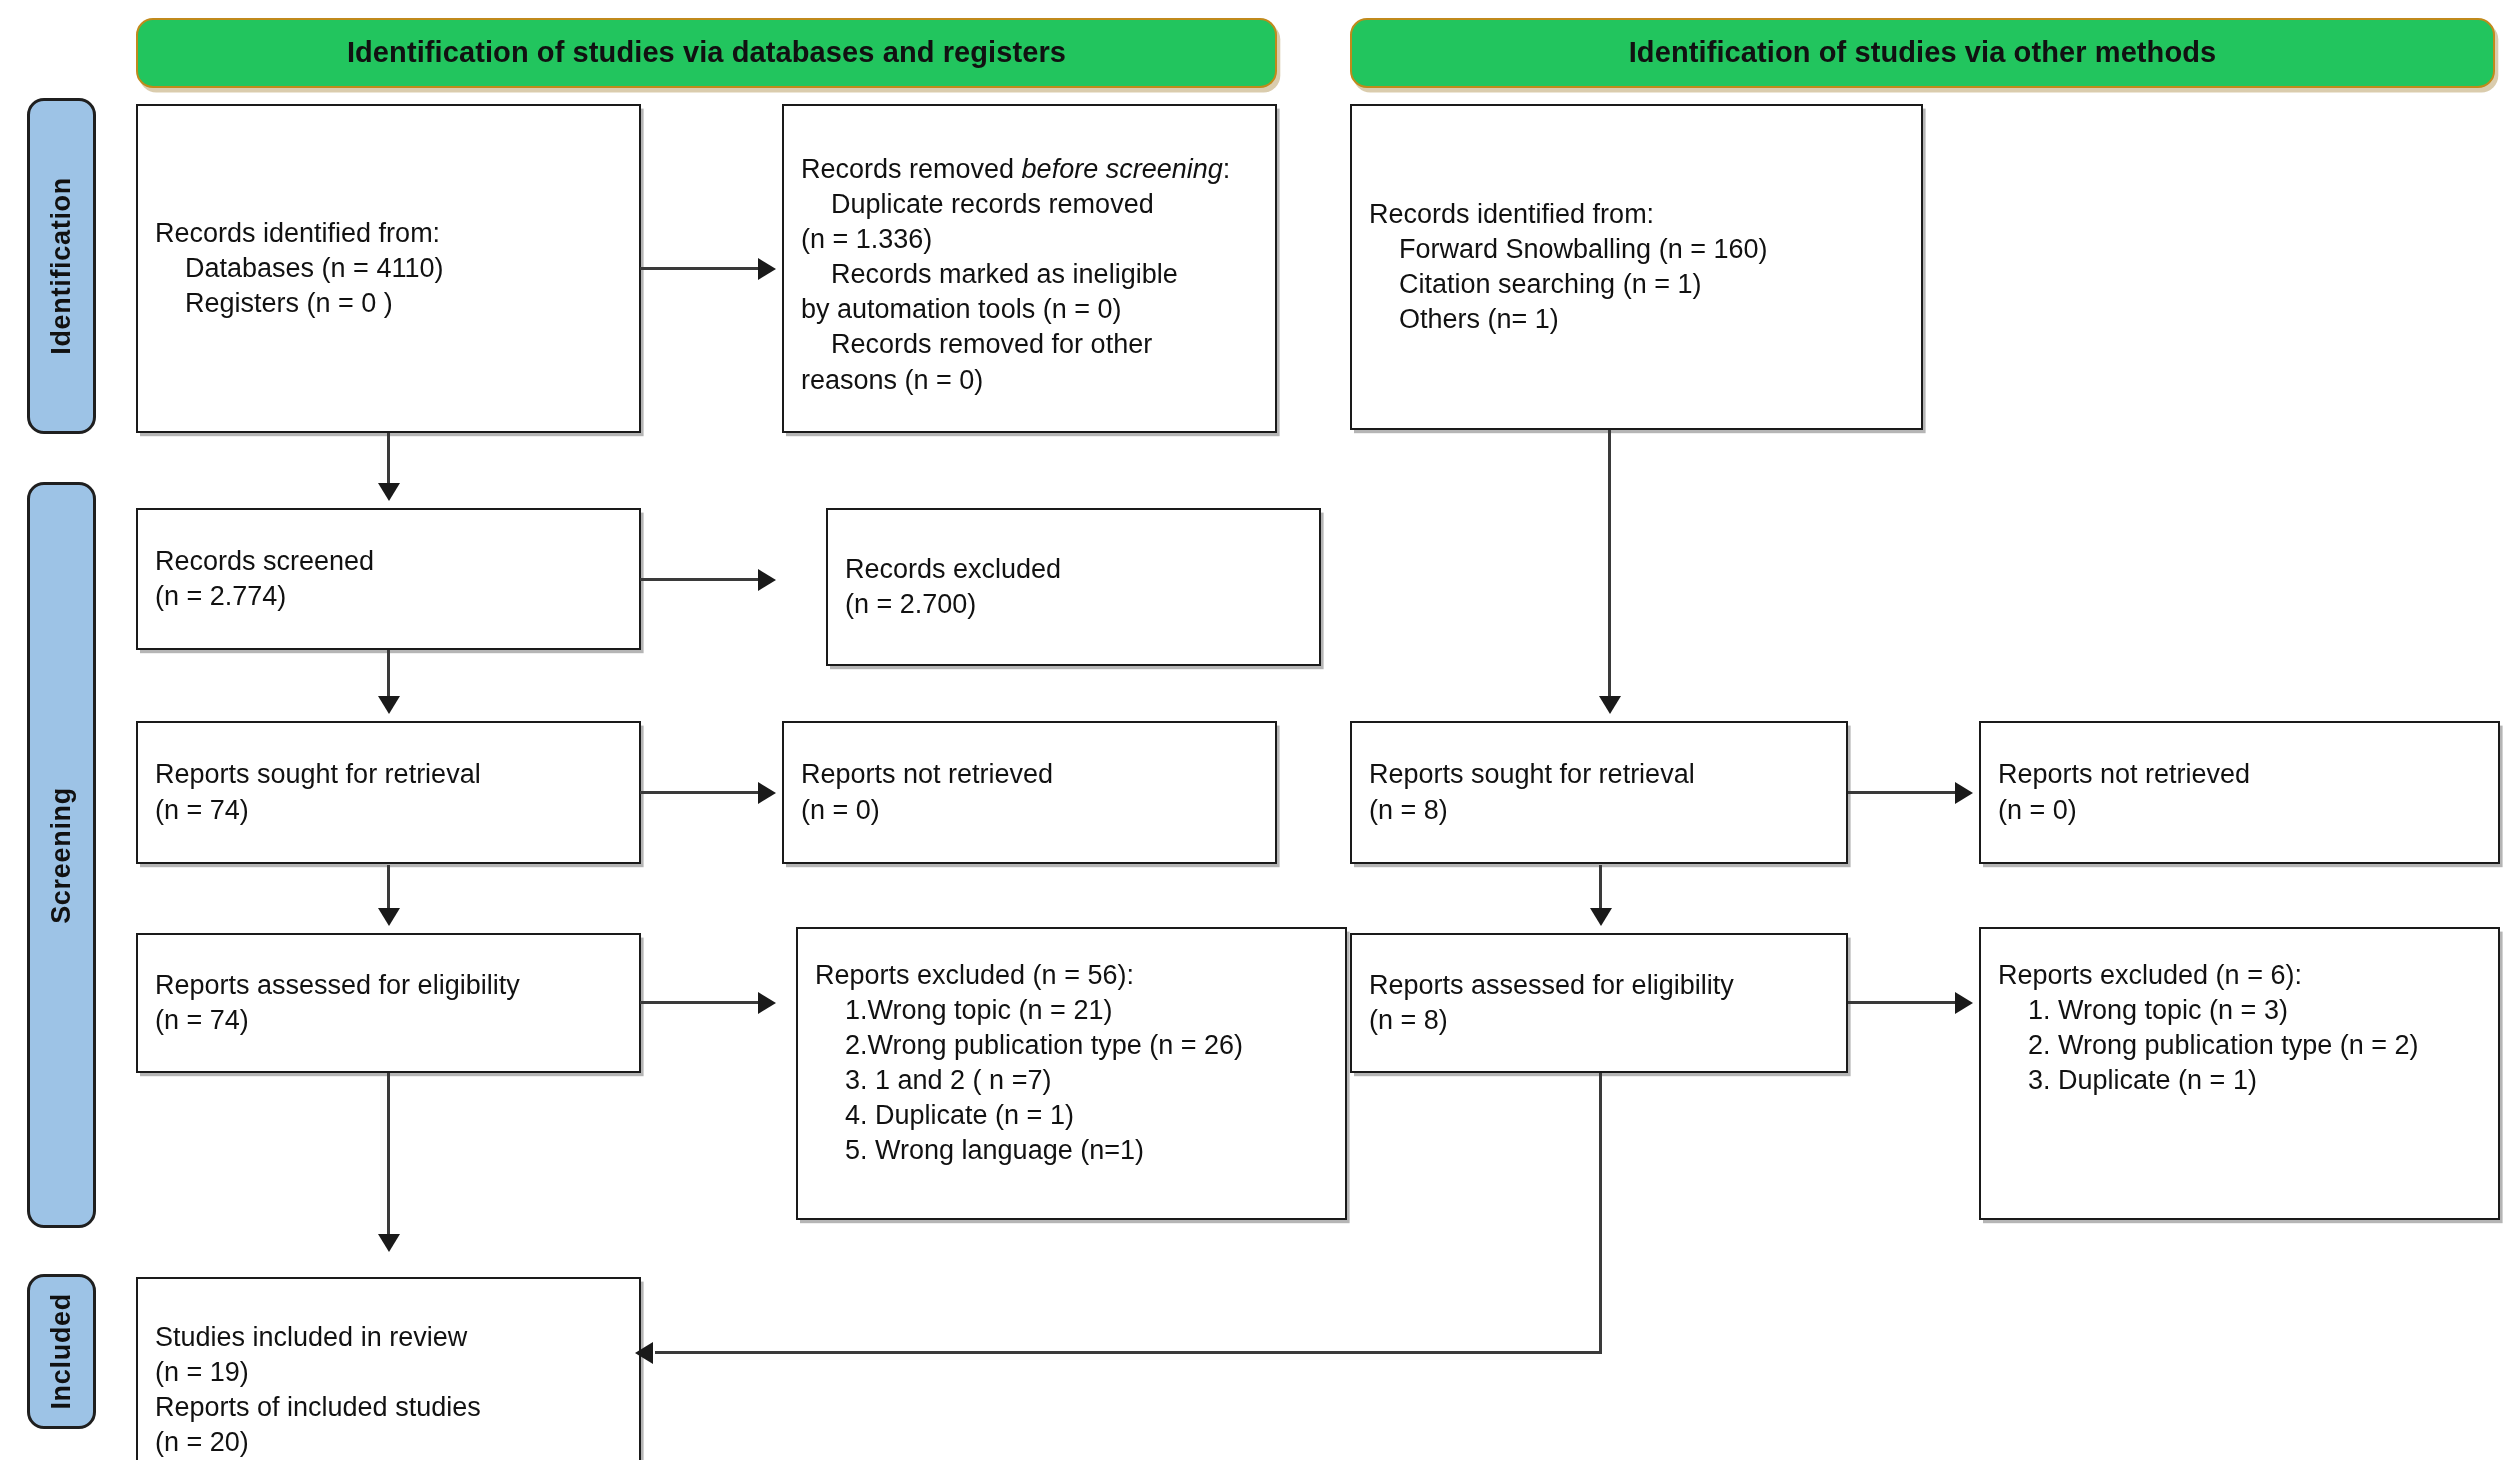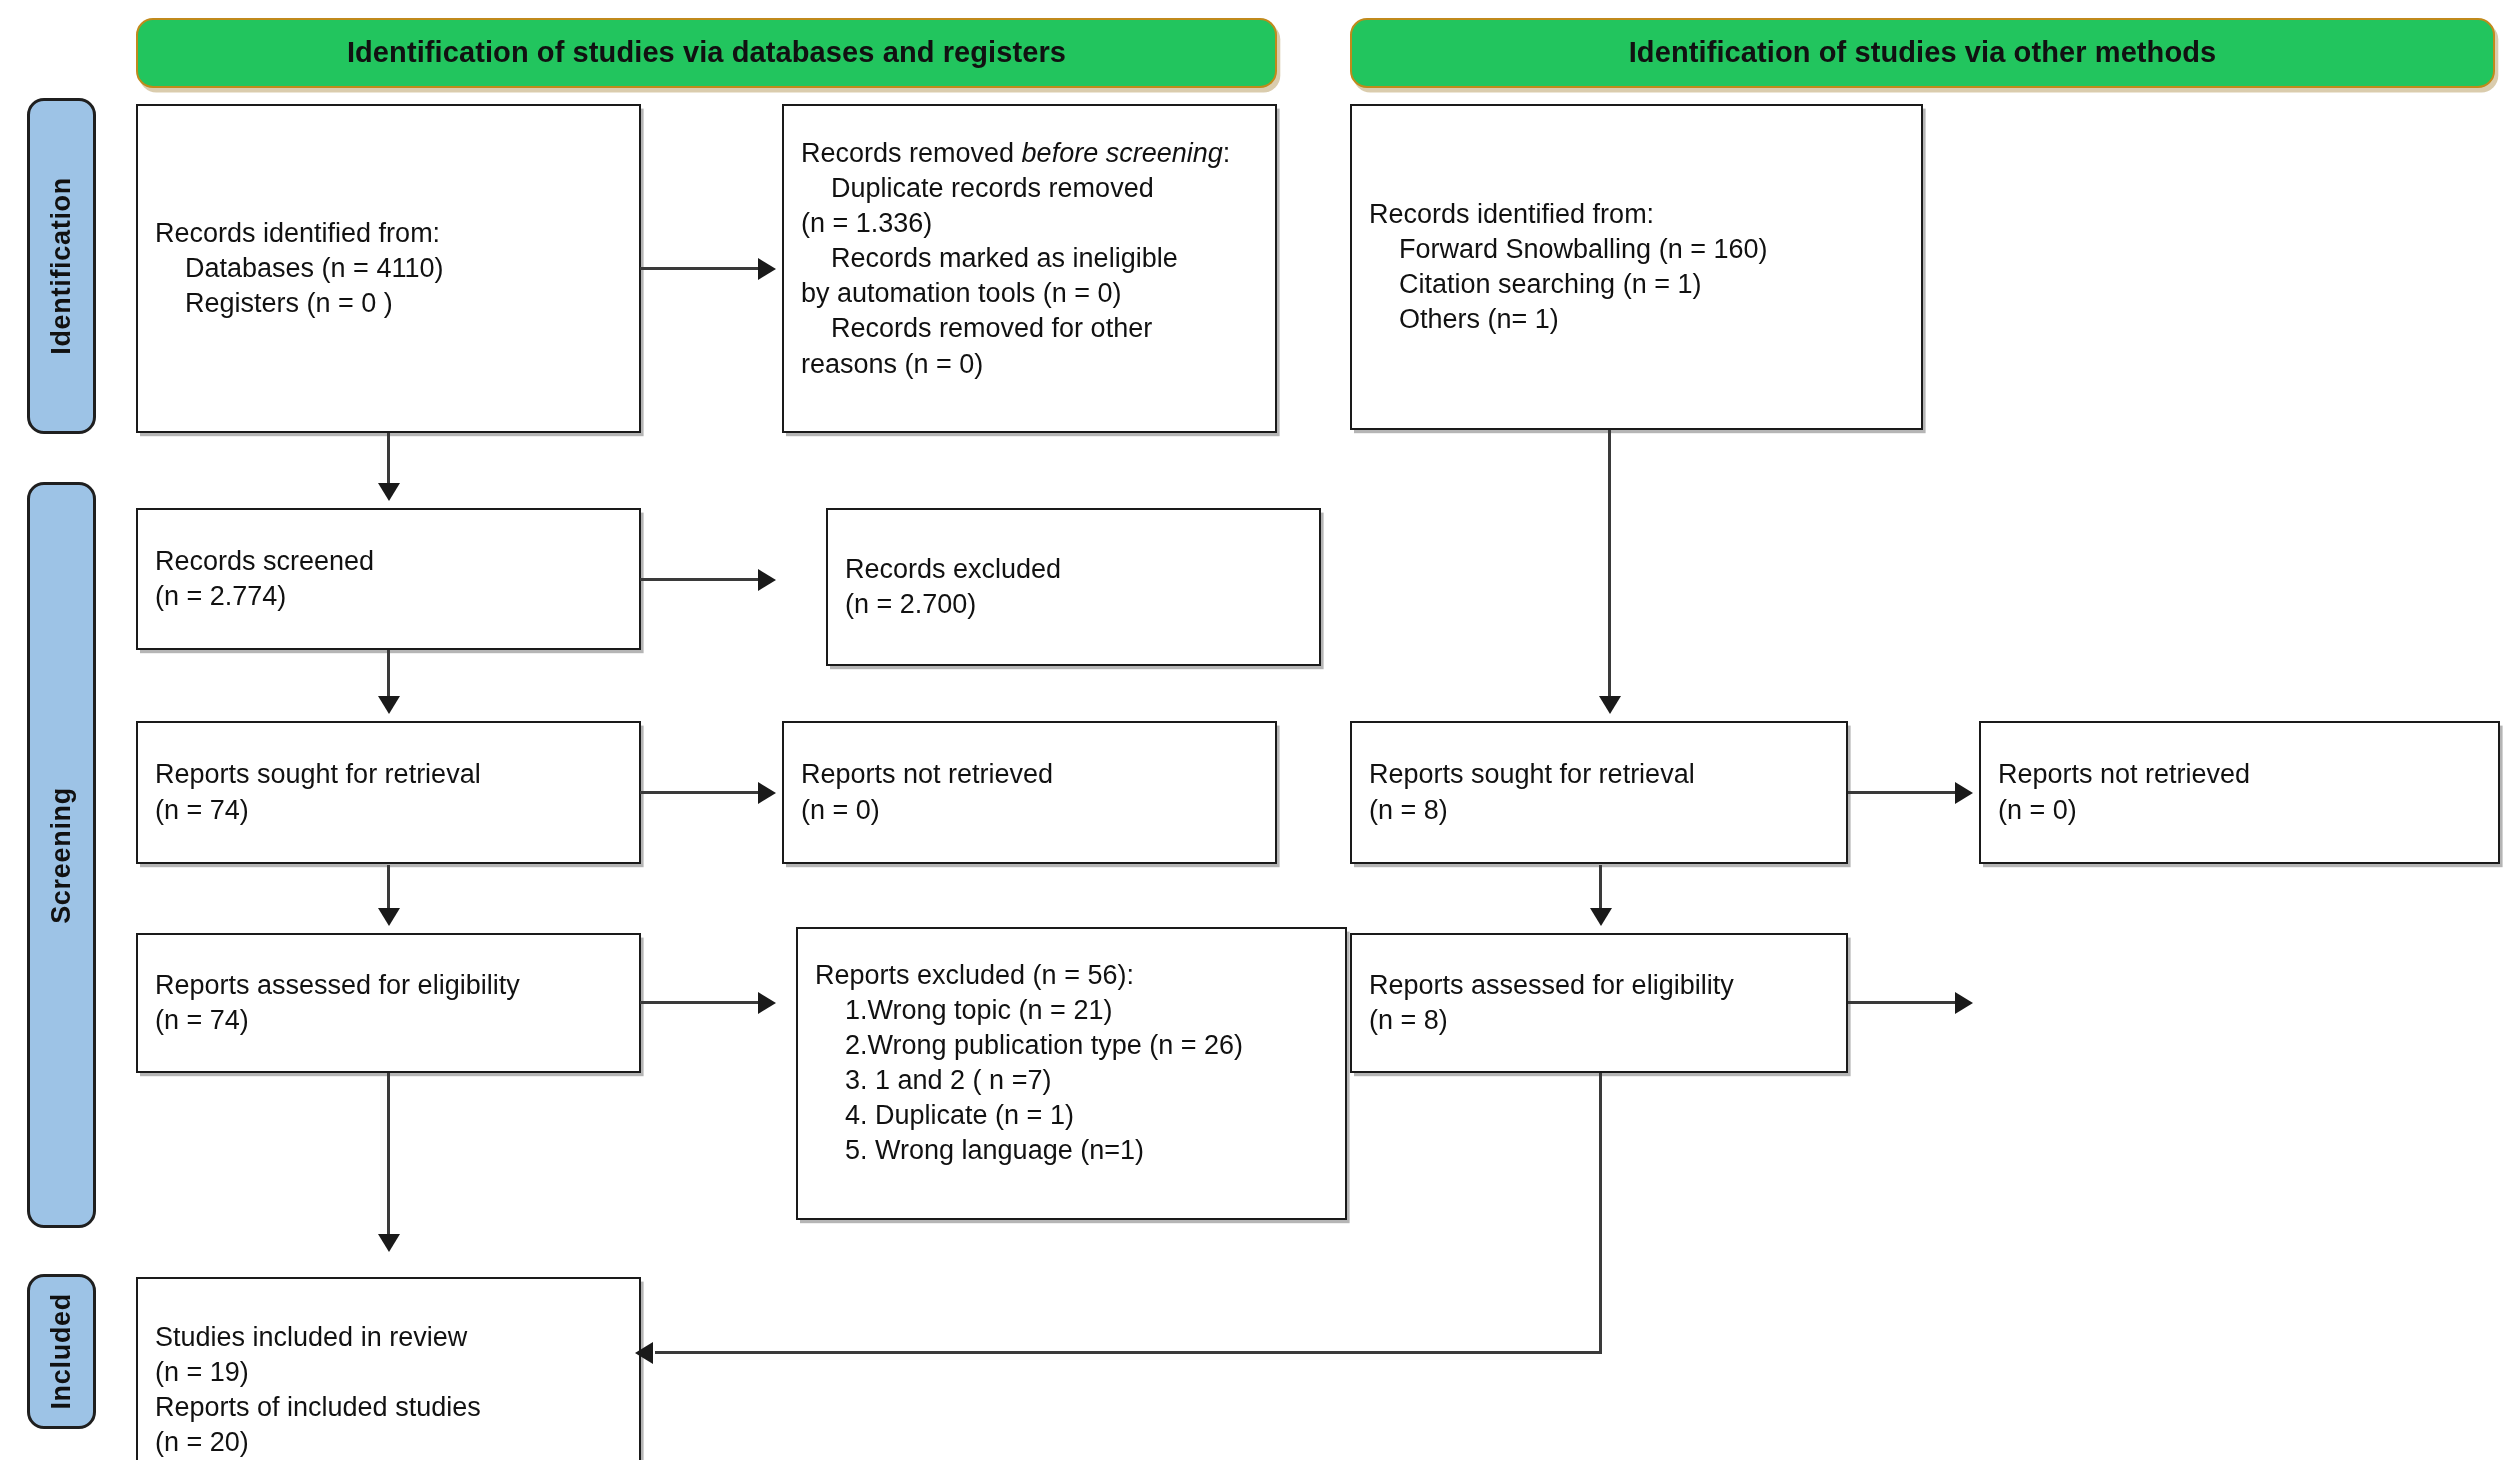--- a/index.html
+++ b/index.html
@@ -96,21 +96,21 @@
     <span>Included</span>
   </div>
 
   <div class="box" style="left:136px;top:104px;width:505px;height:329px;">
     <div class="txt">Records identified from:
     Databases (n = 4110)
     Registers (n = 0 )</div>
   </div>
 
   <div class="box" style="left:782px;top:104px;width:495px;height:329px;">
-    <div class="txt" style="align-self:flex-start;padding-top:30px;"><span>Records removed </span><i>before screening</i><span>:
+    <div class="txt" style="align-self:flex-start;padding-top:46px;"><span>Records removed </span><i>before screening</i><span>:
     Duplicate records removed
 (n = 1.336)
     Records marked as ineligible
 by automation tools (n = 0)
     Records removed for other
 reasons (n = 0)</span></div>
   </div>
 
   <div class="box" style="left:136px;top:508px;width:505px;height:142px;">
     <div class="txt">Records screened
@@ -168,20 +168,26 @@
   <div class="box" style="left:1979px;top:721px;width:521px;height:143px;">
     <div class="txt">Reports not retrieved
 (n = 0)</div>
   </div>
 
   <div class="box" style="left:1350px;top:933px;width:498px;height:140px;">
     <div class="txt">Reports assessed for eligibility
 (n = 8)</div>
   </div>
 
+  <div class="box" style="left:1979px;top:927px;width:521px;height:293px;">
+    <div class="txt" style="align-self:flex-start;padding-top:29px;">Reports excluded (n = 6):
+    1. Wrong topic (n = 3)
+    2. Wrong publication type (n = 2)
+    3. Duplicate (n = 1)</div>
+  </div>
 
   <div class="hline" style="left:640px;top:267px;width:120px;"></div>
   <div class="arrowR" style="left:758px;top:258px;"></div>
 
   <div class="vline" style="left:387px;top:433px;height:52px;"></div>
   <div class="arrowD" style="left:378px;top:483px;"></div>
 
   <div class="hline" style="left:640px;top:578px;width:120px;"></div>
   <div class="arrowR" style="left:758px;top:569px;"></div>
 

